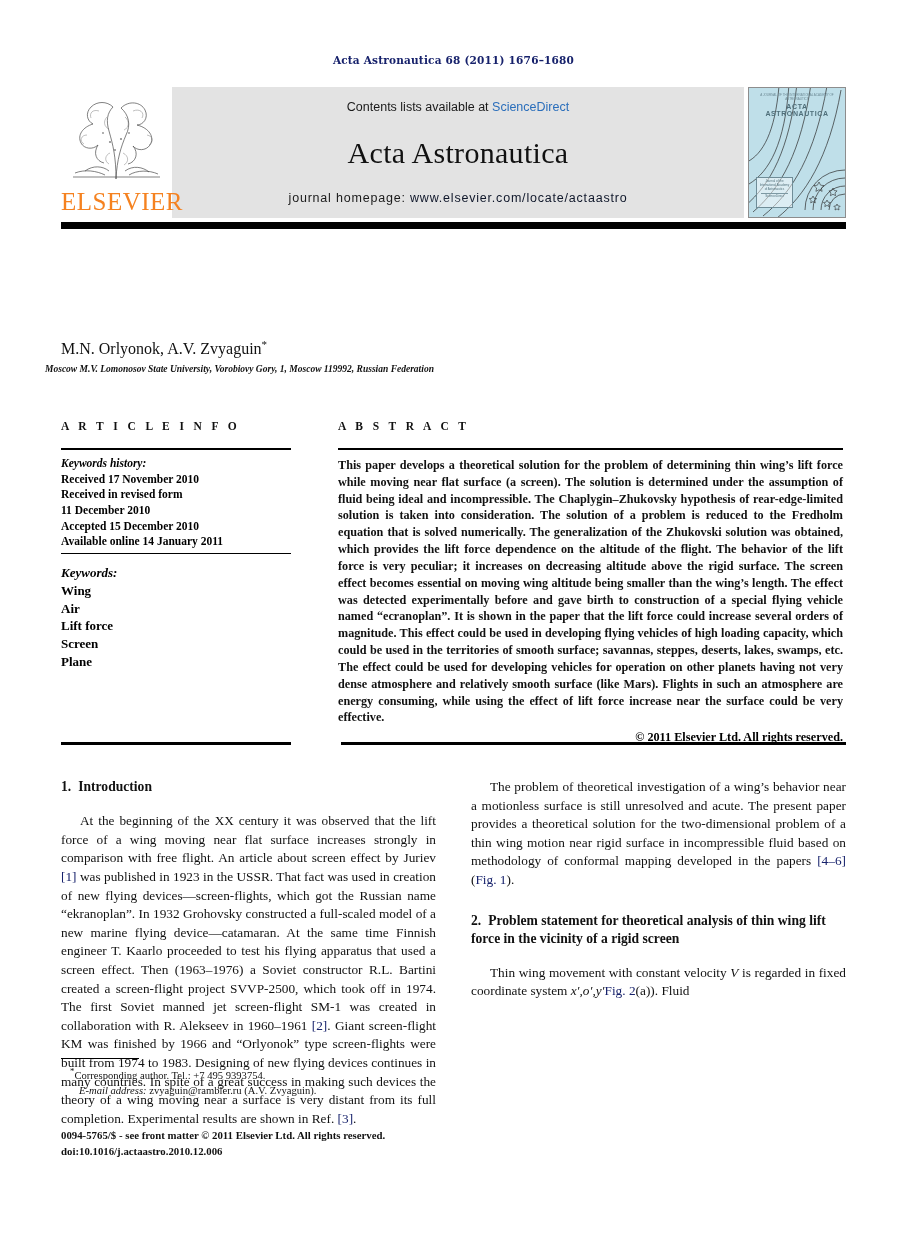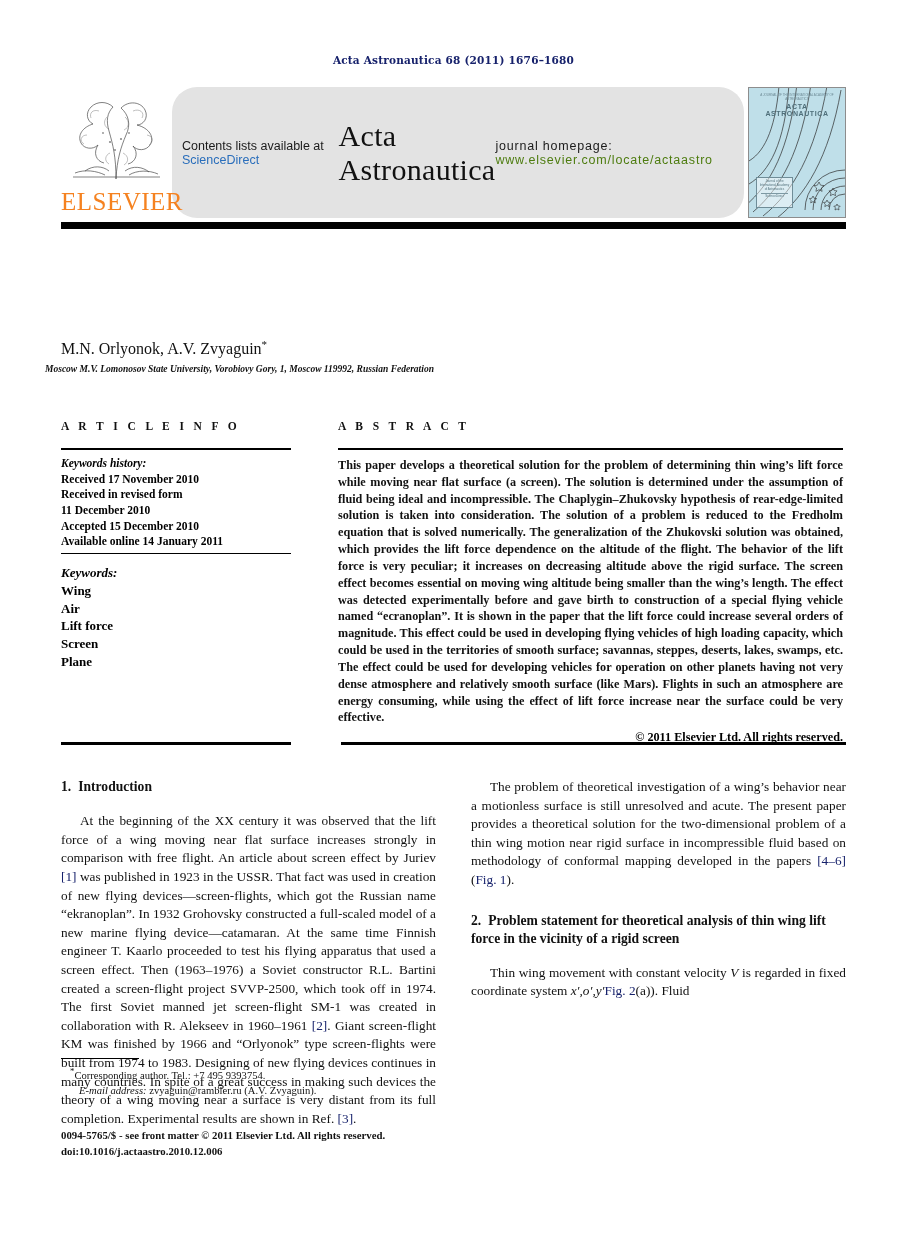--- a/index.html
+++ b/index.html
@@ -71,26 +71,25 @@
     color: #f58220;
     text-align: center;
     line-height: 1;
     margin-bottom: 4px;
   }
   .journal-band {
     flex: 1 1 auto;
     background: #e3e3e3;
     margin: 0 0 0 0;
     display: flex;
-    flex-direction: row;
+    flex-direction: column;
     align-items: center;
     justify-content: space-between;
     padding: 13px 10px 13px 10px;
     box-sizing: border-box;
-    border-radius: 25px;
   }
   .contents-line {
     font-family: "Liberation Sans", sans-serif;
     font-size: 12.5px;
     color: #1a1a1a;
   }
   .contents-line .sd {
     color: #2a6ebb;
   }
   .journal-name {
@@ -99,21 +98,21 @@
     color: #111111;
     letter-spacing: 0.3px;
   }
   .homepage-line {
     font-family: "Liberation Sans", sans-serif;
     font-size: 12.5px;
     letter-spacing: 0.8px;
     color: #1a1a1a;
   }
   .homepage-line .url {
-    color: #4d7c0f;
+    color: #0f172a;
   }
   .cover-thumb {
     width: 98px;
     flex: 0 0 98px;
     margin-left: 4px;
     border: 1px solid #8d8d8d;
     background: #bfdfe9;
     position: relative;
     overflow: hidden;
     box-sizing: border-box;

